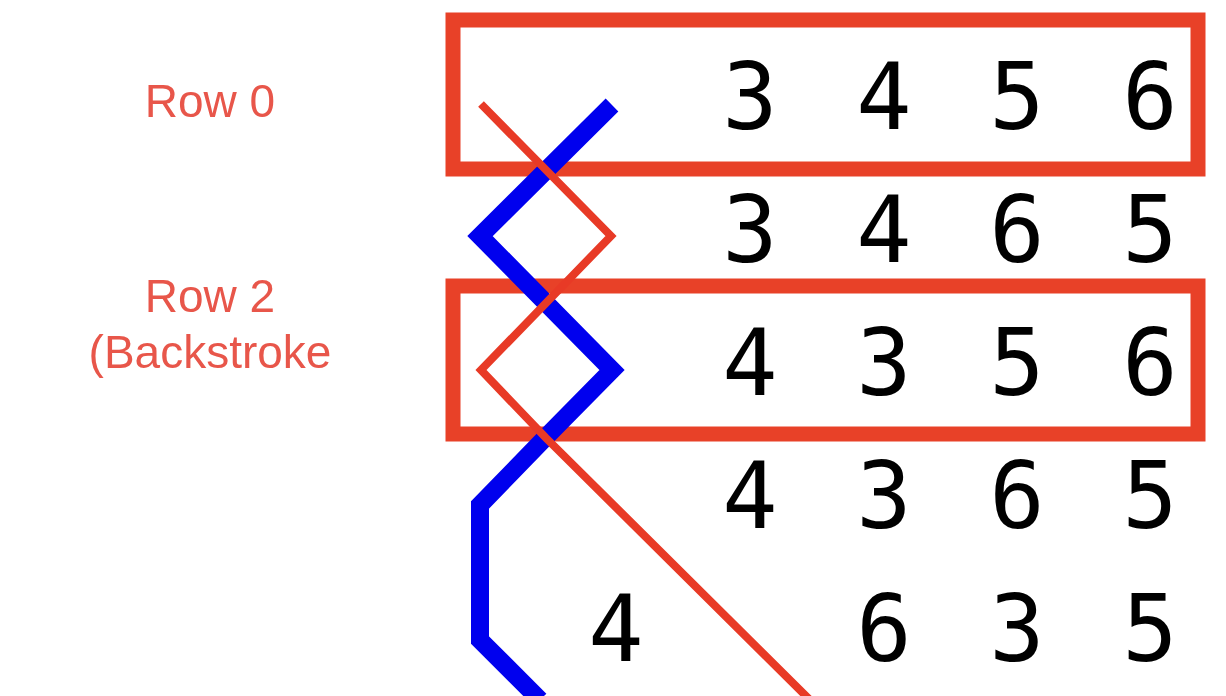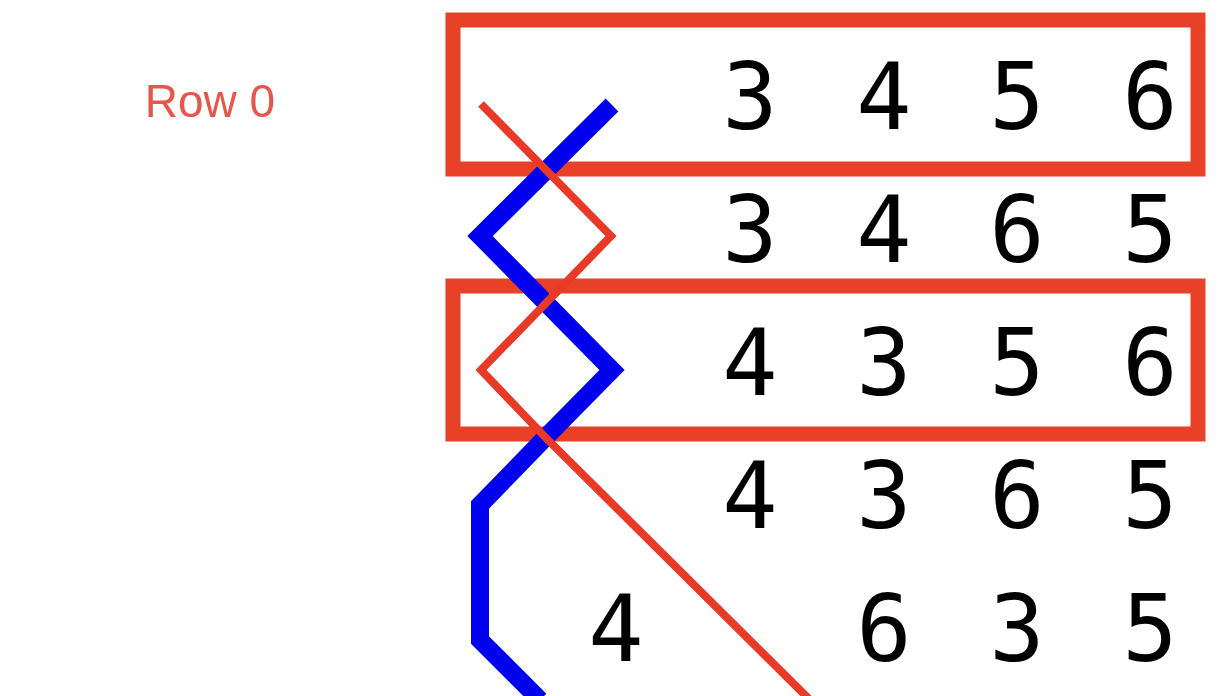--- a/index.html
+++ b/index.html
@@ -46,20 +46,22 @@
   </style>
 </head>
 <body>
 
 <div class="canvas">
 
   <div class="label row0">
     <span>Row 0</span>
   </div>
   <div class="label row2">
+    <div>Row 2</div>
+    <div>(Backstroke</div>
   </div>
 
   <svg width="1226" height="696" viewBox="0 0 1226 696">
 
     <rect x="453" y="20" width="745" height="149" fill="none" stroke="#e84128" stroke-width="15"></rect>
 
     <rect x="453" y="286" width="745" height="148" fill="none" stroke="#e84128" stroke-width="15"></rect>
 
     <polyline points="612,105 480,236 612,370 545,438 480,505 480,640 540,700" fill="none" stroke="#0000ee" stroke-width="18" stroke-linejoin="miter"></polyline>
 

